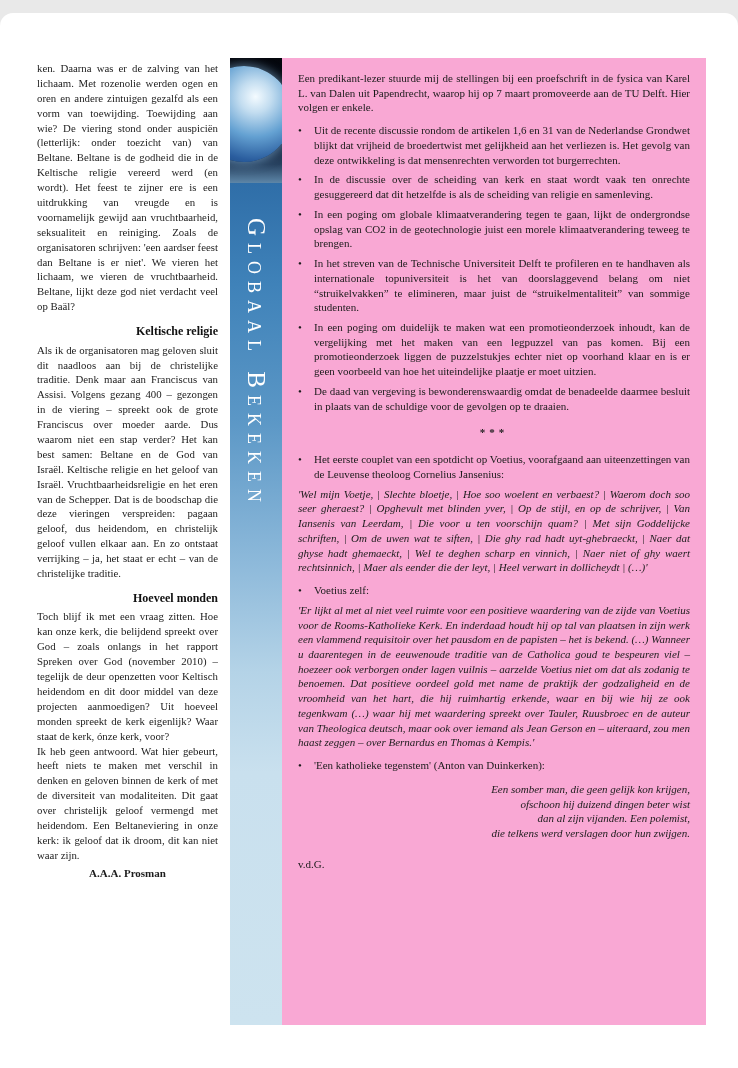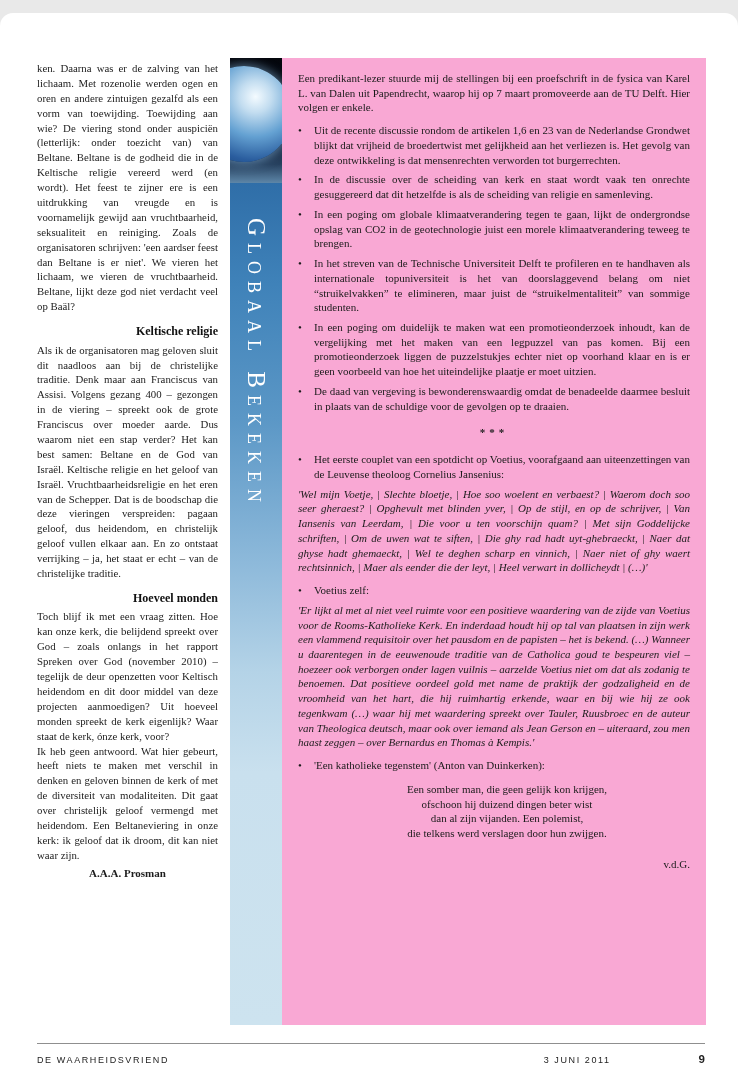--- a/index.html
+++ b/index.html
@@ -118,26 +118,27 @@
     text-align: center;
     letter-spacing: 4px;
     font-weight: bold;
     margin: 12px 0 12px 0;
   }
   .quote {
     font-style: italic;
     margin: 1px 0 7px 0;
   }
   .poem {
+    font-style: italic;
     white-space: pre-line;
-    text-align: center;
+    text-align: right;
     margin: 9px 0 0 26px;
   }
   .sig {
-    text-align: right;
+    text-align: left;
     margin-top: 16px;
   }
 
   
   .footer {
     position: absolute;
     left: 37px;
     right: 33px;
     top: 1030px;
     border-top: 1px solid #8f8f8f;
@@ -173,21 +174,21 @@
     </div>
     <div class="banner-body"></div>
     <div class="banner-title">Globaal Bekeken</div>
   </div>
 
   <div class="panel">
     <p>Een predikant-lezer stuurde mij de stellingen bij een proefschrift in de fysica van Karel L. van Dalen uit Papendrecht, waarop hij op 7 maart promoveerde aan de TU Delft. Hier volgen er enkele.</p>
 
     <div class="bullet-item">
       <span class="bdot">•</span>
-      <span class="btext">Uit de recente discussie rondom de artikelen 1,6 en 23 van de Nederlandse Grondwet blijkt dat vrijheid de broedertwist met gelijkheid aan het verliezen is. Het gevolg van deze ontwikkeling is dat mensenrechten verworden tot burgerrechten.</span>
+      <span class="btext">Uit de recente discussie rondom de artikelen 1,6 en 31 van de Nederlandse Grondwet blijkt dat vrijheid de broedertwist met gelijkheid aan het verliezen is. Het gevolg van deze ontwikkeling is dat mensenrechten verworden tot burgerrechten.</span>
     </div>
     <div class="bullet-item">
       <span class="bdot">•</span>
       <span class="btext">In de discussie over de scheiding van kerk en staat wordt vaak ten onrechte gesuggereerd dat dit hetzelfde is als de scheiding van religie en samenleving.</span>
     </div>
     <div class="bullet-item">
       <span class="bdot">•</span>
       <span class="btext">In een poging om globale klimaatverandering tegen te gaan, lijkt de ondergrondse opslag van CO2 in de geotechnologie juist een morele klimaatverandering teweeg te brengen.</span>
     </div>
     <div class="bullet-item">
@@ -224,19 +225,14 @@
     </div>
 
     <div class="poem">Een somber man, die geen gelijk kon krijgen,
 ofschoon hij duizend dingen beter wist
 dan al zijn vijanden. Een polemist,
 die telkens werd verslagen door hun zwijgen.</div>
 
     <div class="sig">v.d.G.</div>
   </div>
 
-  <div class="footer">
-    <span class="mag">DE WAARHEIDSVRIEND</span>
-    <span class="date">3 JUNI 2011</span>
-    <span class="pagenum">9</span>
-  </div>
 
 </div>
 
 </body></html>

